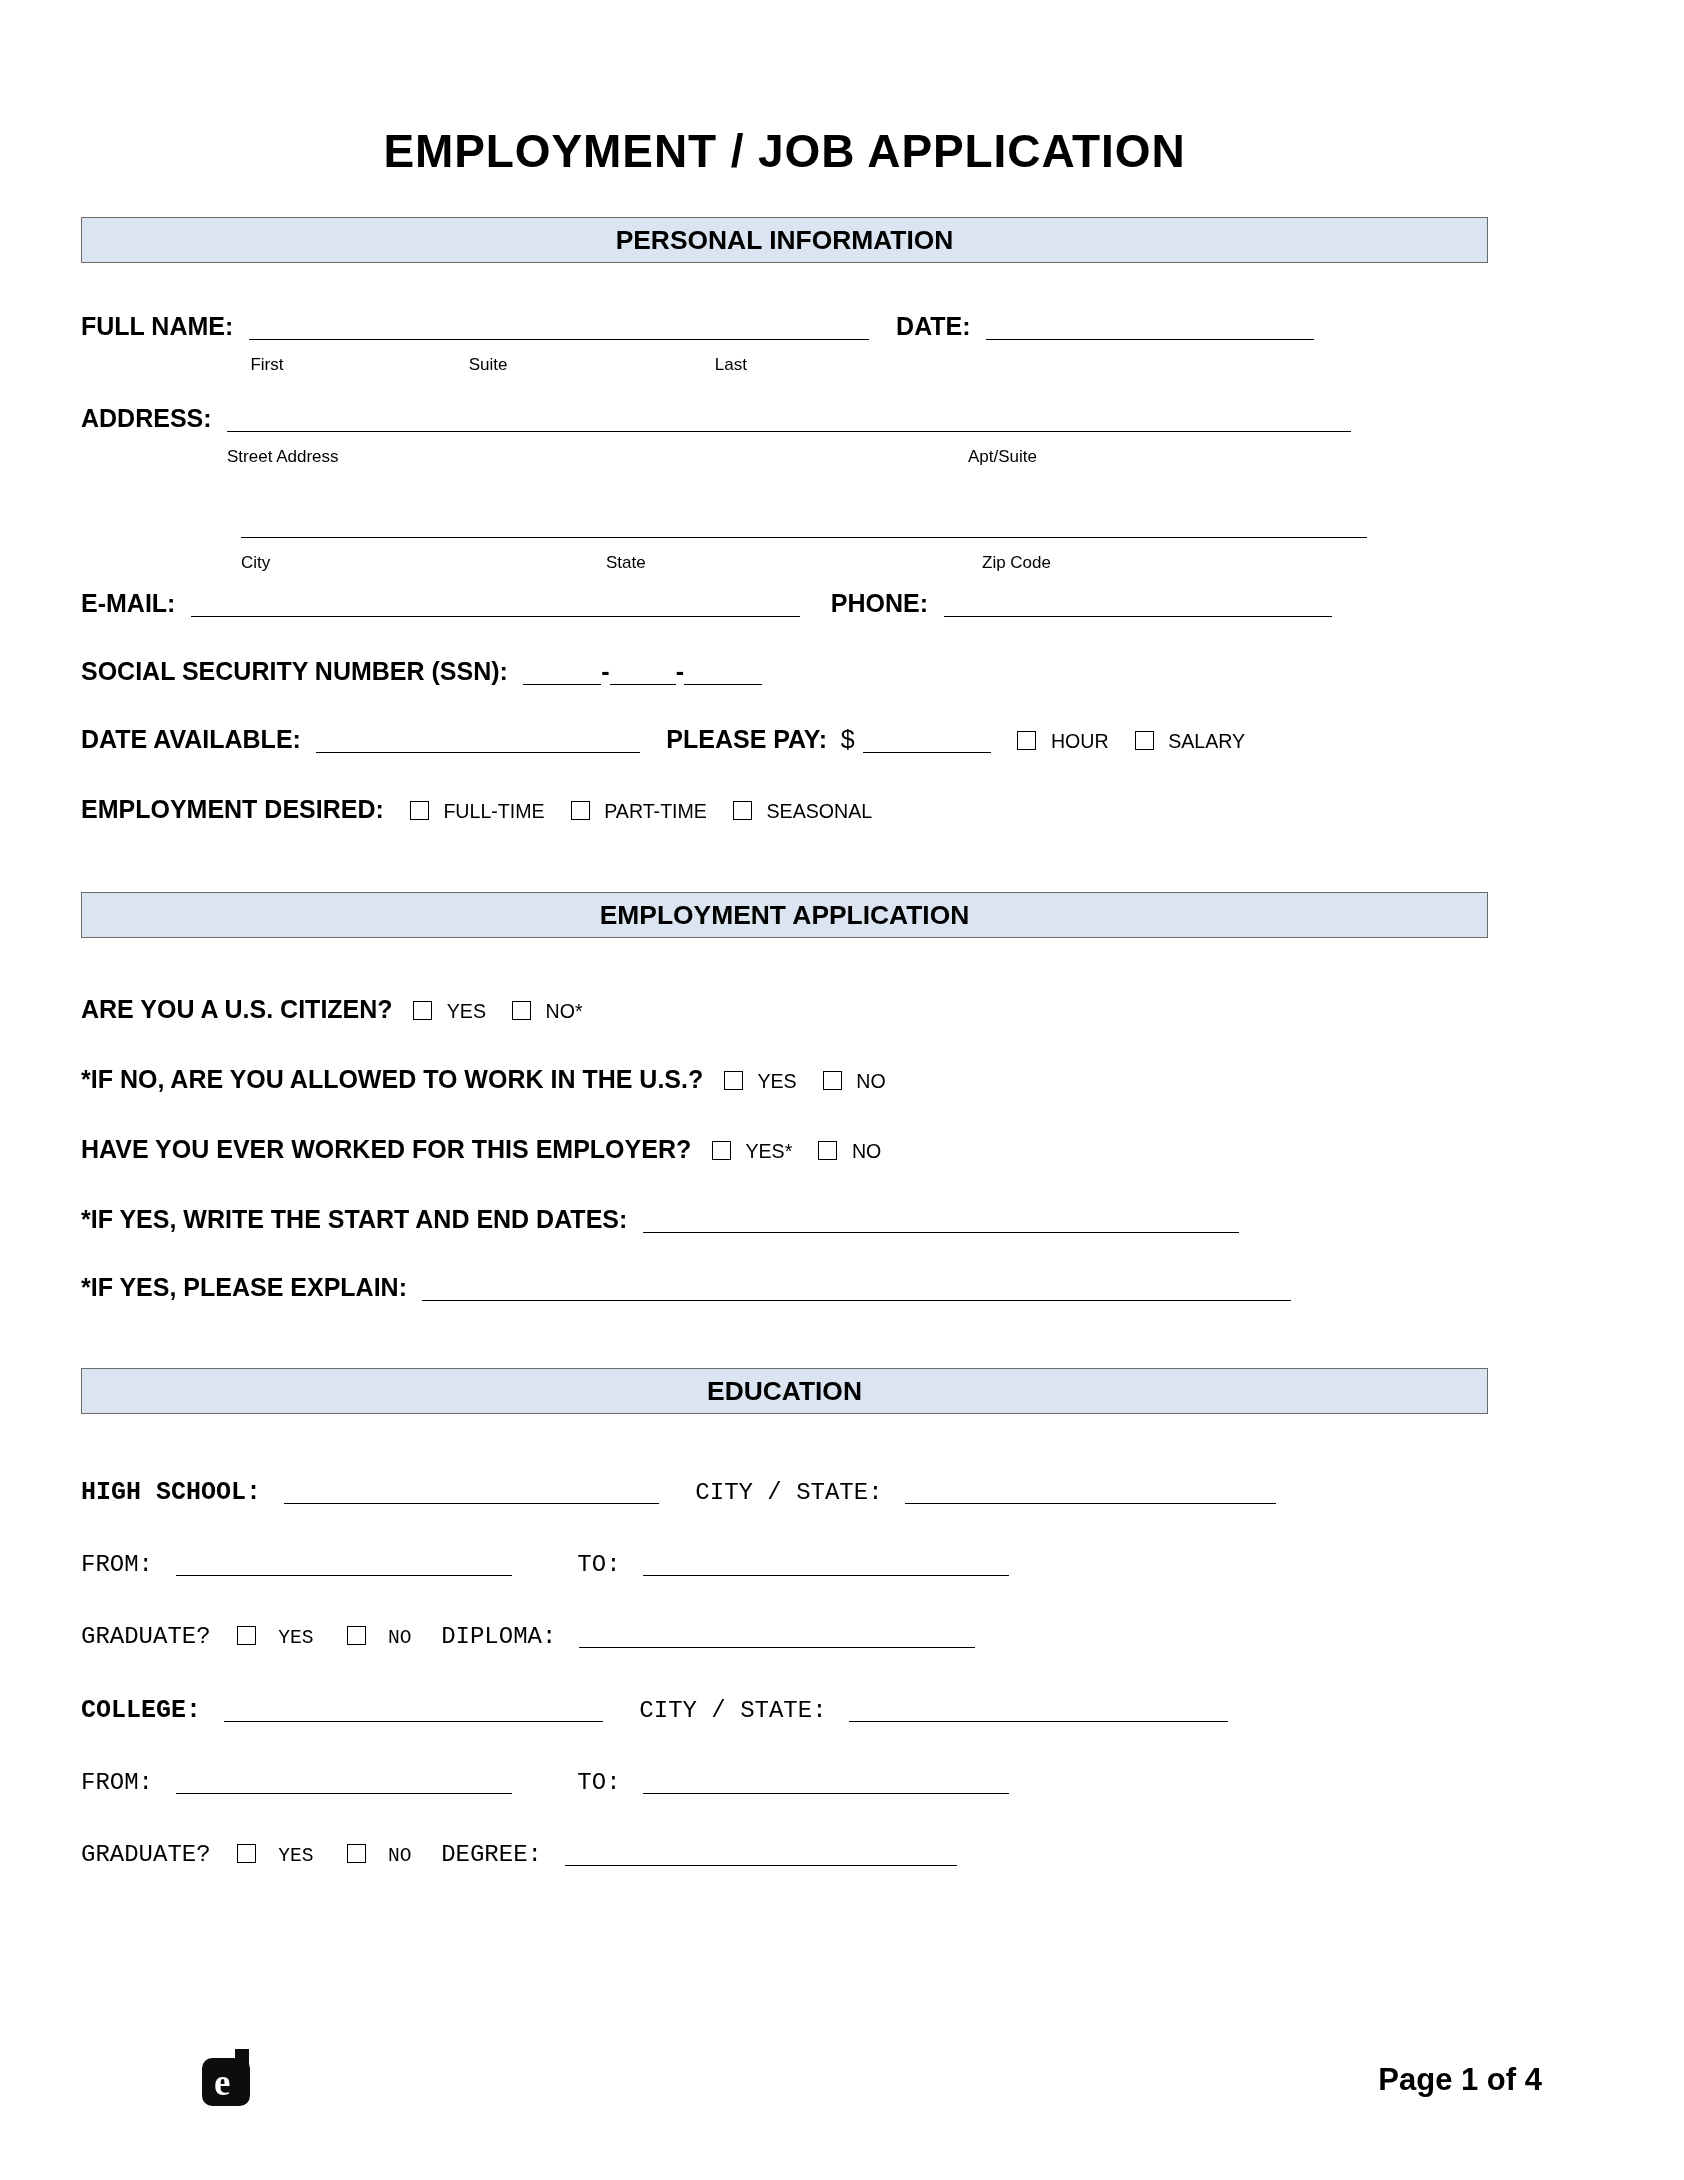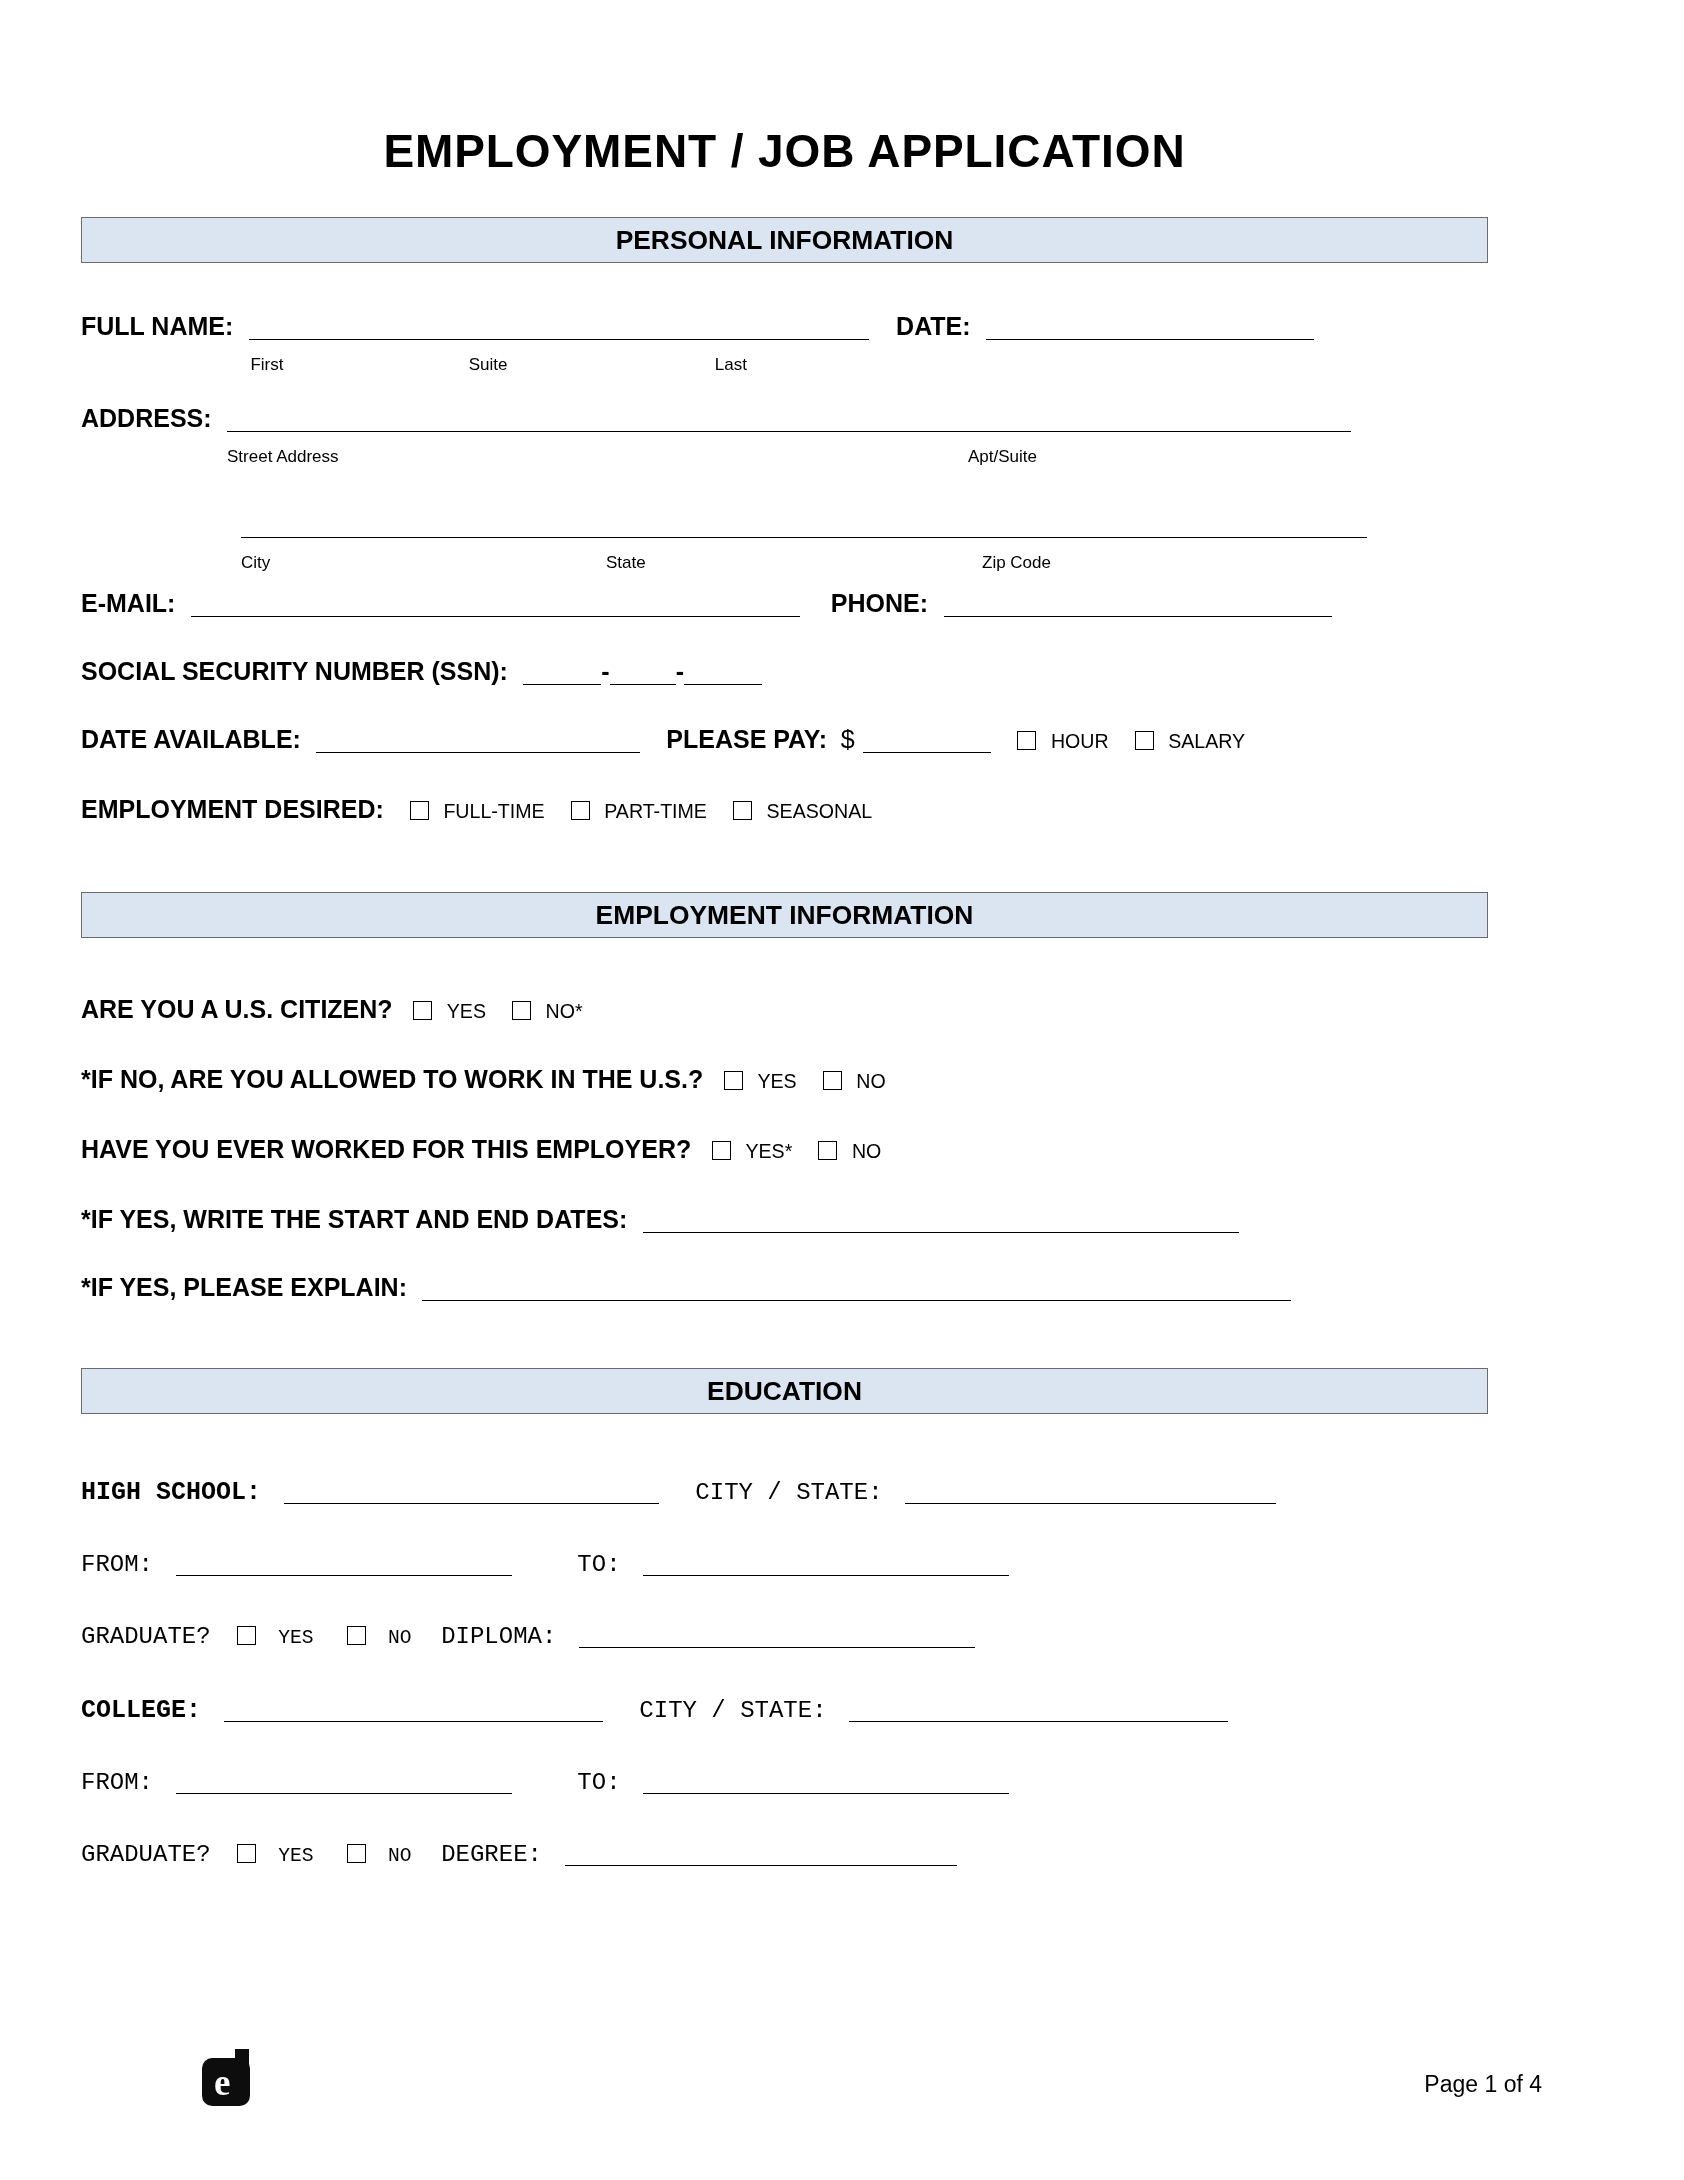--- a/index.html
+++ b/index.html
@@ -92,22 +92,22 @@
     position:absolute;
     right:5.1px;top:0;
     width:13.6px;height:19px;
     background:#0d0d0d;
     border:1.7px solid #ffffff;
   }
   .page-number{
     position:absolute;
     right:143px;
     bottom:83px;
-    font-size:23px;
-    font-weight:normal;
+    font-size:31px;
+    font-weight:bold;
   }
 </style>
 </head>
 <body>
 
 <div class="page">
   <div class="content">
 
     <h1 class="title">EMPLOYMENT / JOB APPLICATION</h1>
 
@@ -181,21 +181,21 @@
         <span class="cb"></span>
         <span class="opt">PART-TIME</span>
       </span>
       <span class="cbg">
         <span class="cb"></span>
         <span class="opt">SEASONAL</span>
       </span>
     </div>
 
     <div class="section-bar" style="margin-top:65px">
-      <span>EMPLOYMENT INFORMATION</span>
+      <span>EMPLOYMENT APPLICATION</span>
     </div>
 
     <div class="row" style="margin-top:56px">
       <span class="lbl">ARE YOU A U.S. CITIZEN?</span>
       <span class="cbg" style="margin-left:13.6px">
         <span class="cb"></span>
         <span class="opt">YES</span>
       </span>
       <span class="cbg">
         <span class="cb"></span>

